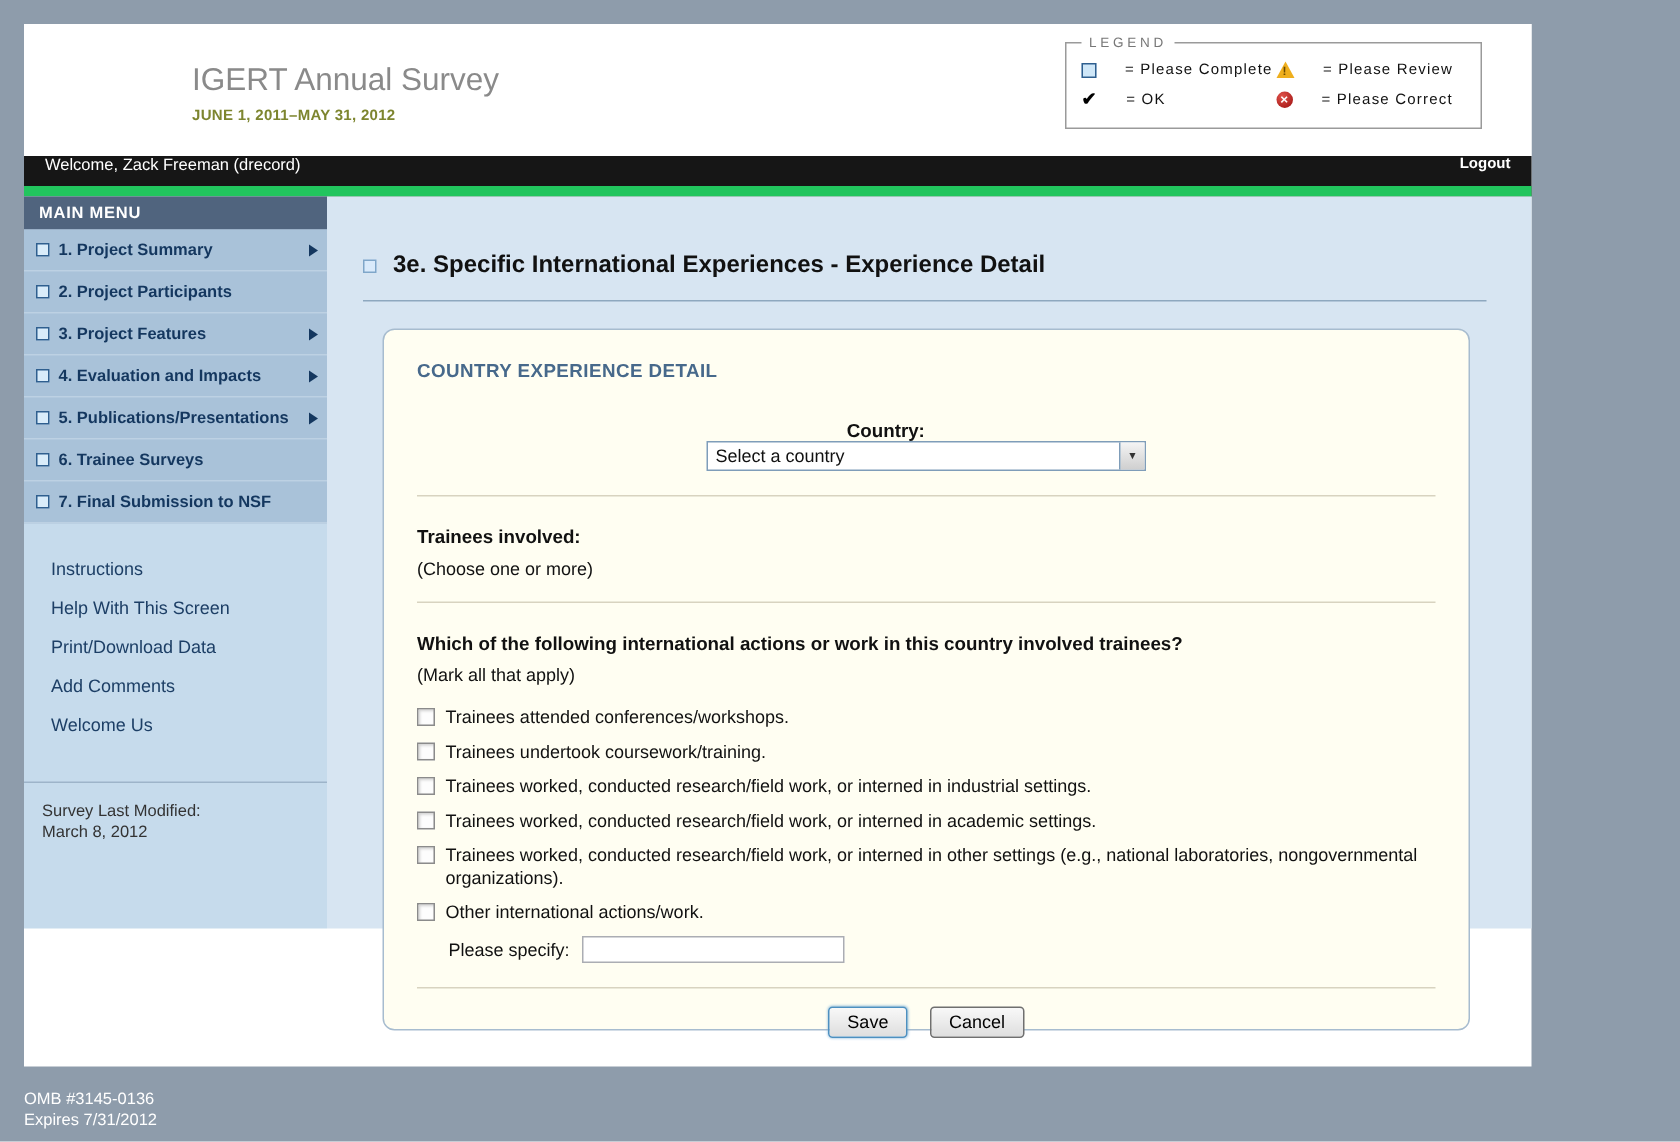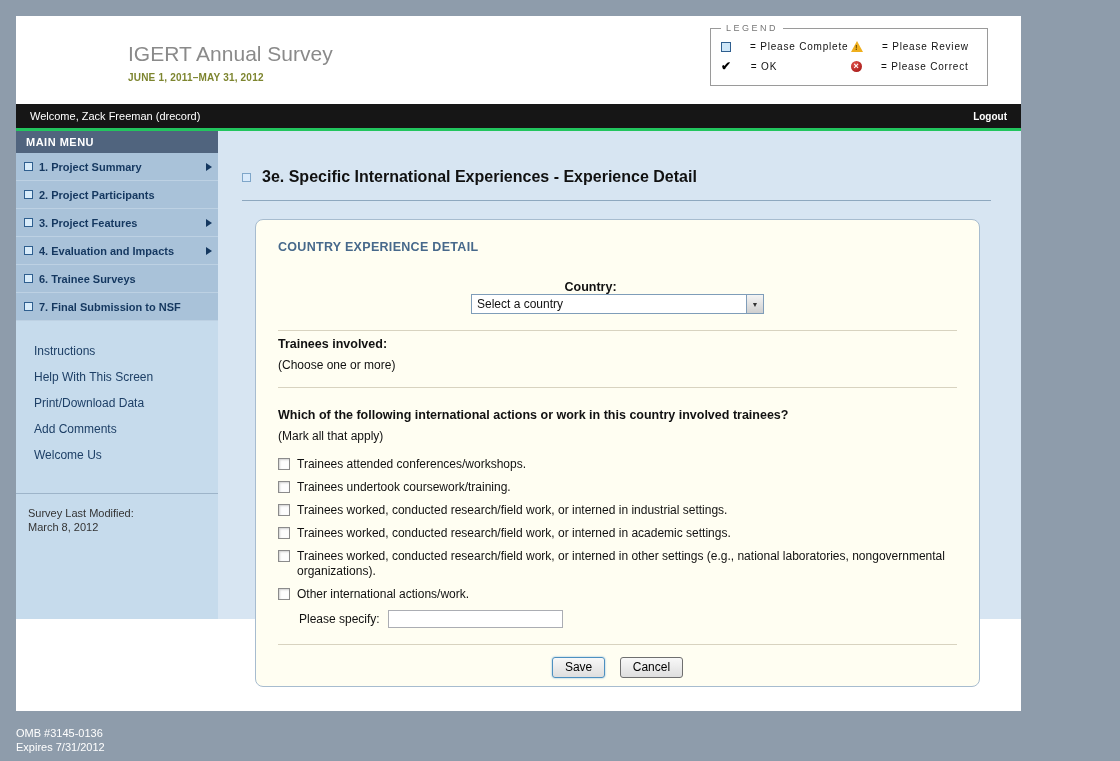--- a/index.html
+++ b/index.html
@@ -30,22 +30,22 @@
   .icon-review::after { content:'!'; position:absolute; left:-2px; top:2px; font-size:8px;
                         font-weight:bold; color:#6b4a00; }
   .icon-ok { font-size:12px; color:#000; font-weight:bold; line-height:11px; flex:none; }
   .icon-ok::before { content:'\2714'; }
   .icon-error { width:11px; height:11px; border-radius:50%; flex:none; text-align:center;
                 background:radial-gradient(circle at 35% 30%, #e0524a, #9c0f0f); color:#fff;
                 font-size:9px; line-height:11px; font-weight:bold; }
   .icon-error::before { content:'\00D7'; }
 
   
-  .welcome-bar { height:27px; background:#161616; color:#fff; display:flex; align-items:center;
-                 padding:0 14px; font-size:11px; border-bottom:3px solid #22c55e; }
+  .welcome-bar { height:27px; background:#161616; color:#fff; display:flex; align-items:flex-start;
+                 padding:0 14px; font-size:11px; border-bottom:7px solid #22c55e; }
   .logout { margin-left:auto; font-size:10px; font-weight:bold; color:#fff; cursor:pointer; }
 
   
   .body { display:flex; height:488px; }
   .sidebar { width:202px; background:#c6dbec; display:flex; flex-direction:column; flex:none; }
   .menu-header { height:22px; line-height:22px; background:#50647e; color:#fff; font-size:11px;
                  font-weight:bold; padding-left:10px; letter-spacing:.5px; }
   .menu-item { height:28px; background:#a9c2d9; border-bottom:1px solid #bdd1e3; display:flex;
                align-items:center; padding:0 6px 0 8px; cursor:pointer; }
   .menu-item .sq { width:9px; height:9px; background:#d9ecfa; border:1px solid #2f5f8f; margin-right:6px; flex:none; }
@@ -72,21 +72,21 @@
   .select { width:293px; height:20px; border:1px solid #7f9db9; background:#fff; display:flex;
             align-items:center; font-size:12px; color:#111; padding-left:5px; cursor:pointer; }
   .select-btn { margin-left:auto; width:17px; height:18px; background:linear-gradient(#f4f4f4,#cfcfcf);
                 border-left:1px solid #7f9db9; display:flex; align-items:center; justify-content:center;
                 color:#333; font-size:7px; }
   .select-btn::before { content:'\25BC'; }
   .panel-rule { border-top:1px solid #d8d3c0; }
   .rule-1 { margin-top:16px; }
   .rule-2 { margin-top:15px; }
   .rule-3 { margin-top:16px; }
-  .b-label { margin-top:6px; font-size:12.5px; font-weight:bold; color:#111; }
+  .b-label { margin-top:20px; font-size:12.5px; font-weight:bold; color:#111; }
   .hint { margin-top:7px; font-size:12px; color:#111; }
   .question { margin-top:20px; font-size:12.5px; font-weight:bold; color:#111; }
   .cb-list { margin-top:14px; }
   .cb-row { display:flex; align-items:flex-start; margin-bottom:8px; cursor:pointer; }
   .cb { width:12px; height:12px; background:#fdfdfd; border:1px solid #8b8b8b;
         box-shadow:inset 1px 1px 2px rgba(0,0,0,.18); flex:none; margin:1px 7px 0 0; }
   .cb-text { font-size:12px; color:#111; line-height:15px; }
   .specify-row { margin:2px 0 0 21px; display:flex; align-items:center; }
   .specify-row label { font-size:12px; color:#111; }
   .specify-row input { margin-left:8px; width:175px; height:18px; border:1px solid #abadb3;
@@ -158,20 +158,25 @@
           <span class="lbl">3. Project Features</span>
           <span class="arrow"></span>
         </div>
         <div class="menu-item">
           <span class="sq"></span>
           <span class="lbl">4. Evaluation and Impacts</span>
           <span class="arrow"></span>
         </div>
         <div class="menu-item">
           <span class="sq"></span>
+          <span class="lbl">5. Publications/Presentations</span>
+          <span class="arrow"></span>
+        </div>
+        <div class="menu-item">
+          <span class="sq"></span>
           <span class="lbl">6. Trainee Surveys</span>
         </div>
         <div class="menu-item">
           <span class="sq"></span>
           <span class="lbl">7. Final Submission to NSF</span>
         </div>
 
         <div class="sidebar-links">
           <div class="side-link">Instructions</div>
           <div class="side-link">Help With This Screen</div>

